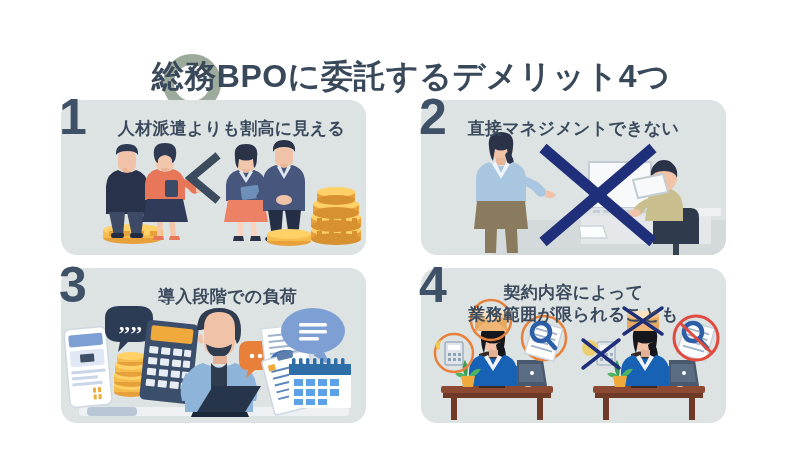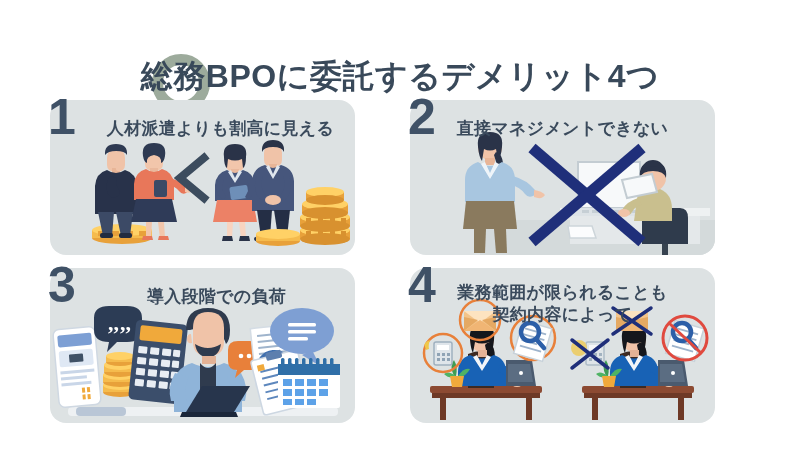--- a/index.html
+++ b/index.html
@@ -1,21 +1,21 @@
 <!DOCTYPE html>
 <html lang="ja"><head>
 <meta charset="utf-8">
 <style>
   html,body{margin:0;padding:0;}
   body{
     width:800px;height:450px;background:#ffffff;
     font-family:"Liberation Sans","DejaVu Sans",sans-serif;
     overflow:hidden;position:relative;
   }
-  #stage{position:absolute;inset:0;width:773px;height:450px;}
+  #stage{position:absolute;inset:0;width:773px;height:450px;margin-left:11px;}
 
   
   .title-wrap{position:absolute;left:0;top:22px;width:800px;height:72px;}
   .title-ring{
     position:absolute;left:152px;top:32px;width:58px;height:58px;
     border:11px solid #9dab9c;border-radius:50%;box-sizing:border-box;
   }
   .title-text{
     position:absolute;left:0;top:34px;width:800px;text-align:center;
     font-size:32px;font-weight:bold;color:#39495a;letter-spacing:.5px;
@@ -440,22 +440,22 @@
             <rect x="257" y="131" width="9" height="6"></rect>
           </g>
         </g>
       </svg>
     </div>
   </div>
   <div class="num n3">3</div>
 
   <div class="card c4">
     <div class="card-title">
+      <div>契約内容によって</div>
       <div>業務範囲が限られることも</div>
-      <div>契約内容によって</div>
     </div>
     <div class="illus">
       <svg width="305" height="155" viewBox="0 0 305 155">
 
         <g>
 
           <rect x="20" y="118" width="112" height="7" rx="2" fill="#8c4a32"></rect>
           <rect x="22" y="125" width="108" height="5" fill="#6e3926"></rect>
           <rect x="30" y="130" width="6" height="22" fill="#6e3926"></rect>
           <rect x="116" y="130" width="6" height="22" fill="#6e3926"></rect>

